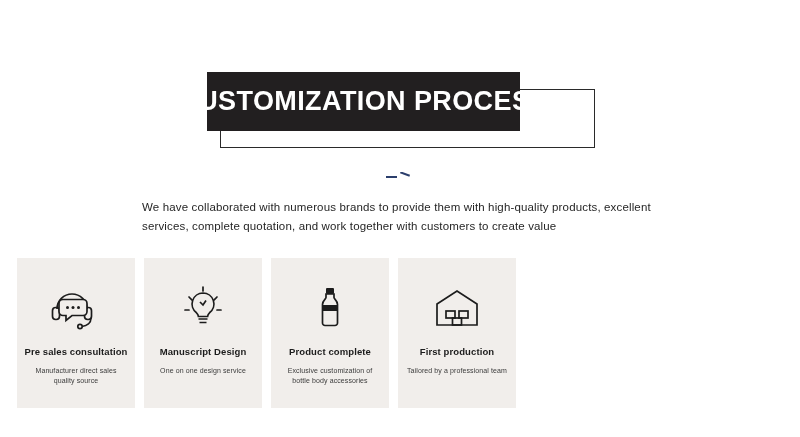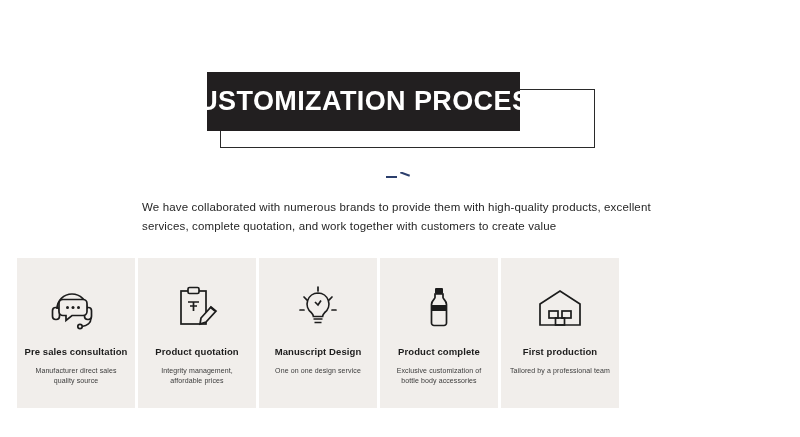--- a/index.html
+++ b/index.html
@@ -74,21 +74,21 @@
     letter-spacing: 0.15px;
   }
 
   
   .cards {
     position: absolute;
     left: 17px;
     top: 258px;
     width: 768px;
     display: flex;
-    gap: 3px;
+    gap: 9px;
   }
   .card {
     width: 118px;
     height: 150px;
     background: #f1eeeb;
     display: flex;
     flex-direction: column;
     align-items: center;
     box-sizing: border-box;
     padding-top: 24px;
@@ -151,33 +151,20 @@
         <path d="M13 14.5h20a4 4 0 0 1 4 4v8a4 4 0 0 1-4 4H22l-6 5v-5h-3a4 4 0 0 1-4-4v-8a4 4 0 0 1 4-4z" fill="#f1eeeb"></path>
         <circle cx="17.5" cy="22.5" r="1.5" fill="#1c1c1c" stroke="none"></circle>
         <circle cx="23" cy="22.5" r="1.5" fill="#1c1c1c" stroke="none"></circle>
         <circle cx="28.5" cy="22.5" r="1.5" fill="#1c1c1c" stroke="none"></circle>
       </svg>
     </div>
     <div class="card-title">Pre sales consultation</div>
     <div class="card-desc">Manufacturer direct sales quality source</div>
   </div>
 
-  <div class="card">
-    <div class="card-icon">
-      <svg width="52" height="46" viewBox="0 0 52 46" fill="none" stroke="#1c1c1c" stroke-width="1.7">
-        <rect x="10" y="6" width="25" height="33"></rect>
-        <rect x="17" y="2.5" width="11" height="6" rx="1.5" fill="#f1eeeb"></rect>
-        <path d="M17 17h11M22.5 17v9M19 21h7"></path>
-        <path d="M30 33l10-11 5 4-10 11-6 2z" fill="#f1eeeb"></path>
-        <path d="M39 22l5 4"></path>
-      </svg>
-    </div>
-    <div class="card-title">Product quotation</div>
-    <div class="card-desc">Integrity management, affordable prices</div>
-  </div>
 
   <div class="card">
     <div class="card-icon">
       <svg width="52" height="46" viewBox="0 0 52 46" fill="none" stroke="#1c1c1c" stroke-width="1.7">
         <path d="M26 8a11 11 0 0 0-6.5 19.8c1.2 1 1.8 2.2 1.9 3.7h9.2c.1-1.5.7-2.7 1.9-3.7A11 11 0 0 0 26 8z"></path>
         <path d="M21.5 34h9M22.5 37.5h7"></path>
         <path d="M26 2v4M12 12l2.8 2.8M40 12l-2.8 2.8M8 25h4M40 25h4" stroke-linecap="round"></path>
         <path d="M23 17l3 3 3-4.5"></path>
       </svg>
     </div>

